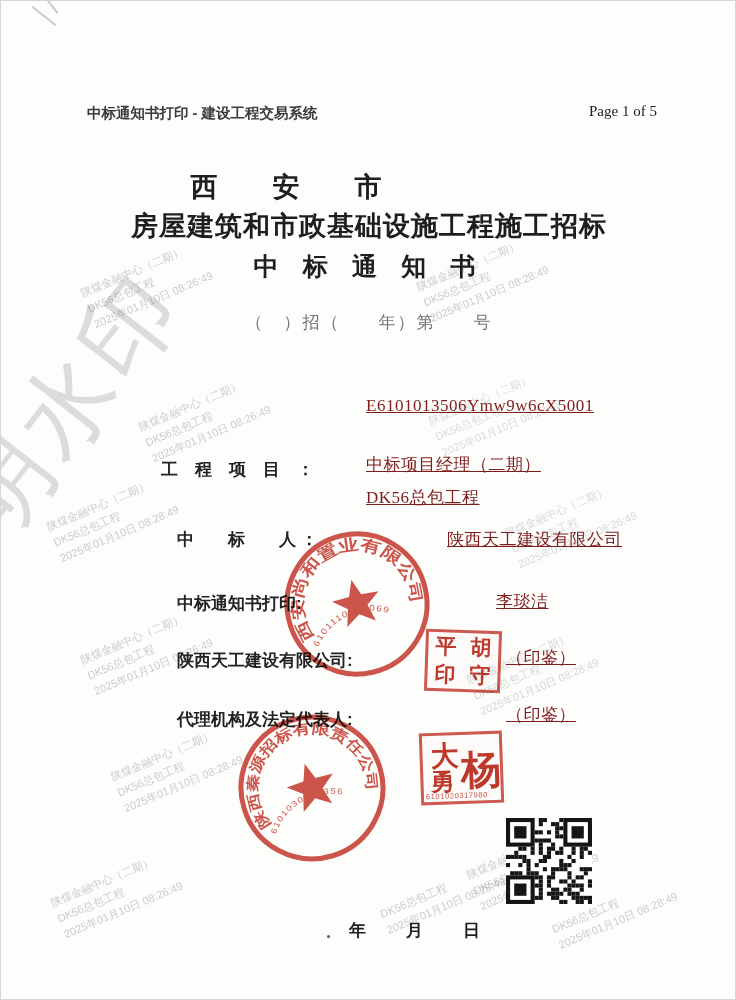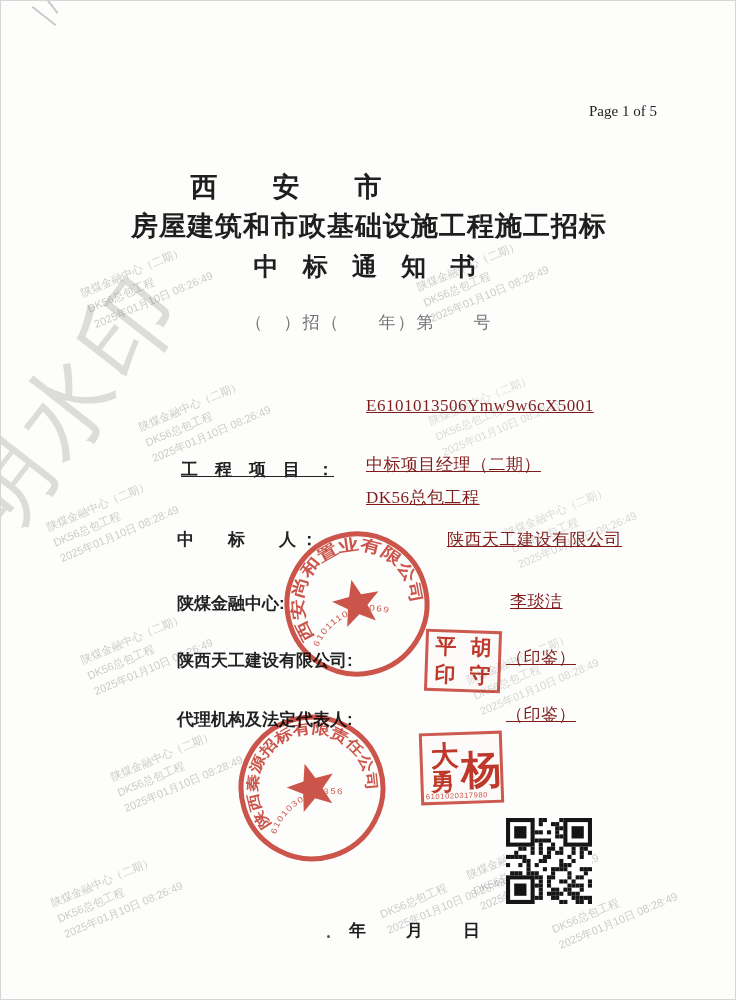--- a/index.html
+++ b/index.html
@@ -107,37 +107,38 @@
   </div>
   <div class="wm" style="left:378px;top:880px;">
     <span>DK56总包工程</span>
     <span>2025年01月10日 08:28:49</span>
   </div>
   <div class="wm" style="left:550px;top:895px;">
     <span>DK56总包工程</span>
     <span>2025年01月10日 08:28:49</span>
   </div>
 
+  <div class="abs hdr-left" style="left:86px;top:103px;">中标通知书打印 - 建设工程交易系统</div>
   <div class="abs hdr-right" style="left:588px;top:102px;">Page 1 of 5</div>
 
   <div class="abs t-city" style="left:0;top:168px;">西　安　市</div>
   <div class="abs t-main" style="left:0;top:207px;">房屋建筑和市政基础设施工程施工招标</div>
   <div class="abs t-doc" style="left:0;top:249px;">中 标 通 知 书</div>
   <div class="abs t-num" style="left:0;top:310px;">（　）招（　　年）第　　号</div>
 
   <div class="abs f-value" style="left:365px;top:395px;">E6101013506Ymw9w6cX5001</div>
 
-  <div class="abs f-label" style="left:180px;top:457px;text-decoration:underline;">工　程　项　目　：</div>
+  <div class="abs f-label" style="left:160px;top:457px;">工　程　项　目　：</div>
   <div class="abs f-value f-value-wrap" style="left:365px;top:447px;">中标项目经理（二期）DK56总包工程</div>
 
   <div class="abs f-label" style="left:176px;top:527px;">中　　标　　人 ：</div>
   <div class="abs f-value" style="left:446px;top:527px;">陕西天工建设有限公司</div>
 
-  <div class="abs f-label" style="left:176px;top:591px;">陕煤金融中心:</div>
-  <div class="abs f-value" style="left:509px;top:589px;">李琰洁</div>
+  <div class="abs f-label" style="left:176px;top:591px;">中标通知书打印:</div>
+  <div class="abs f-value" style="left:495px;top:589px;">李琰洁</div>
 
   <div class="abs f-label" style="left:176px;top:648px;">陕西天工建设有限公司:</div>
   <div class="abs f-value" style="left:505px;top:645px;">（印鉴）</div>
 
   <div class="abs f-label" style="left:176px;top:707px;">代理机构及法定代表人:</div>
   <div class="abs f-value" style="left:505px;top:702px;">（印鉴）</div>
 
   <div class="abs date-line" style="left:348px;top:906px;margin-top:12px;">年　　月　　日</div>
 
   <div class="abs seal" style="left:277px;top:524px;width:158px;height:158px;transform:rotate(-13deg);">

